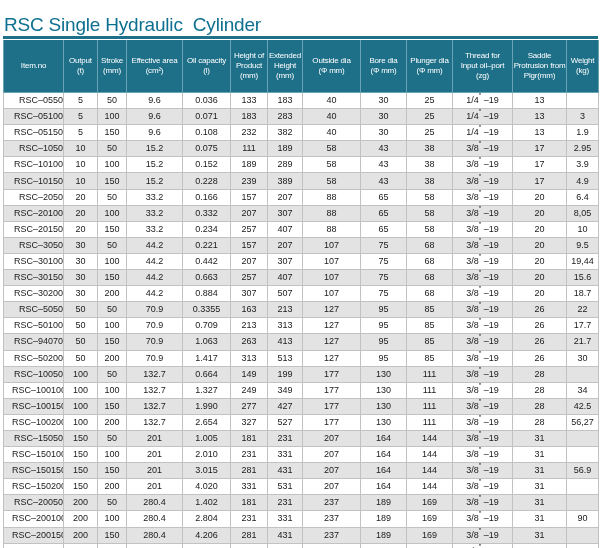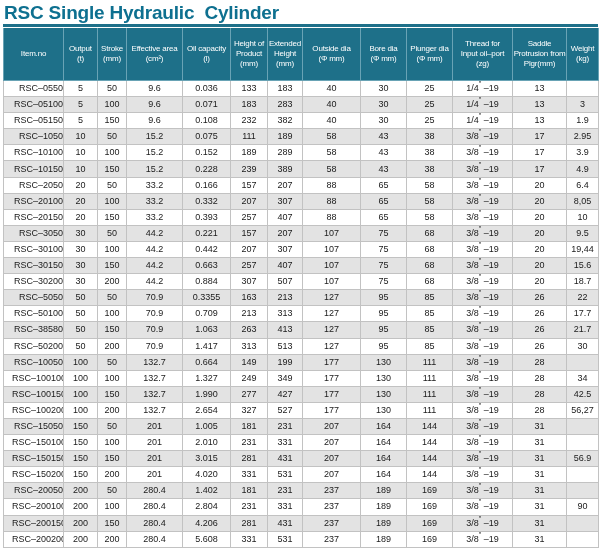--- a/index.html
+++ b/index.html
@@ -3,22 +3,22 @@
 <meta charset="utf-8">
 <style>
   html,body{margin:0;padding:0;}
   body{
     width:600px;height:548px;background:#ffffff;overflow:hidden;
     font-family:"Liberation Sans",sans-serif;
     -webkit-font-smoothing:antialiased;
   }
   .page{position:relative;width:600px;height:548px;}
   .title{
-    margin:2px 0 0 4px;
-    font-size:19px;line-height:21px;font-weight:bold;
+    margin:14px 0 0 4px;
+    font-size:19px;line-height:21px;font-weight:normal;
     color:var(--title-color,#0e7090);
     white-space:pre;letter-spacing:-0.2px;
   }
   .rule{
     width:595px;height:3px;margin:1px 0 0 3px;
     background:var(--header-bg,#1e7089);
   }
   table.spec{
     table-layout:fixed;border-collapse:collapse;
     width:595px;margin:1px 0 0 3px;
@@ -218,21 +218,21 @@
           <td>58</td>
           <td>3/8<sup>″</sup> –19</td>
           <td>20</td>
           <td>8,05</td>
         </tr>
         <tr>
           <td class="item">RSC–20150</td>
           <td>20</td>
           <td>150</td>
           <td>33.2</td>
-          <td>0.393</td>
+          <td>0.234</td>
           <td>257</td>
           <td>407</td>
           <td>88</td>
           <td>65</td>
           <td>58</td>
           <td>3/8<sup>″</sup> –19</td>
           <td>20</td>
           <td>10</td>
         </tr>
         <tr>
@@ -319,21 +319,21 @@
           <td>213</td>
           <td>313</td>
           <td>127</td>
           <td>95</td>
           <td>85</td>
           <td>3/8<sup>″</sup> –19</td>
           <td>26</td>
           <td>17.7</td>
         </tr>
         <tr>
-          <td class="item">RSC–38580</td>
+          <td class="item">RSC–94070</td>
           <td>50</td>
           <td>150</td>
           <td>70.9</td>
           <td>1.063</td>
           <td>263</td>
           <td>413</td>
           <td>127</td>
           <td>95</td>
           <td>85</td>
           <td>3/8<sup>″</sup> –19</td>

